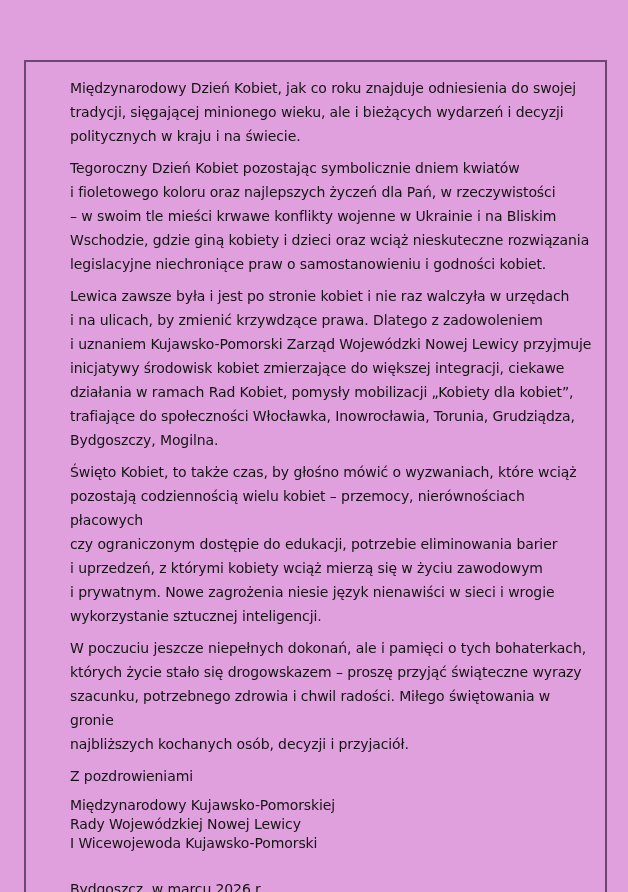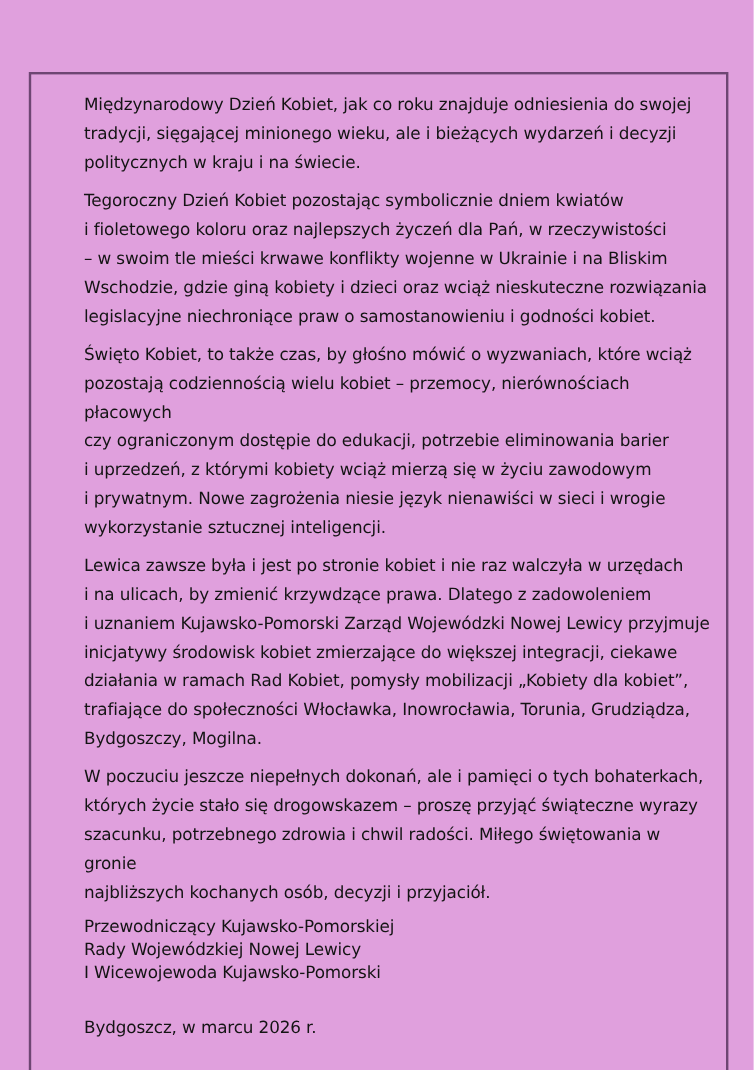--- a/index.html
+++ b/index.html
@@ -51,35 +51,36 @@
 <div class="page">
   <div class="letter-box">
     <p>Międzynarodowy Dzień Kobiet, jak co roku znajduje odniesienia do swojej
 tradycji, sięgającej minionego wieku, ale i bieżących wydarzeń i decyzji
 politycznych w kraju i na świecie.</p>
     <p>Tegoroczny Dzień Kobiet pozostając symbolicznie dniem kwiatów
 i fioletowego koloru oraz najlepszych życzeń dla Pań, w rzeczywistości
 – w swoim tle mieści krwawe konflikty wojenne w Ukrainie i na Bliskim
 Wschodzie, gdzie giną kobiety i dzieci oraz wciąż nieskuteczne rozwiązania
 legislacyjne niechroniące praw o samostanowieniu i godności kobiet.</p>
-    <p>Święto Kobiet, to także czas, by głośno mówić o wyzwaniach, które wciąż
-pozostają codziennością wielu kobiet – przemocy, nierównościach płacowych
-czy ograniczonym dostępie do edukacji, potrzebie eliminowania barier
-i uprzedzeń, z którymi kobiety wciąż mierzą się w życiu zawodowym
-i prywatnym. Nowe zagrożenia niesie język nienawiści w sieci i wrogie
-wykorzystanie sztucznej inteligencji.</p>
     <p>Lewica zawsze była i jest po stronie kobiet i nie raz walczyła w urzędach
 i na ulicach, by zmienić krzywdzące prawa. Dlatego z zadowoleniem
 i uznaniem Kujawsko-Pomorski Zarząd Wojewódzki Nowej Lewicy przyjmuje
 inicjatywy środowisk kobiet zmierzające do większej integracji, ciekawe
 działania w ramach Rad Kobiet, pomysły mobilizacji „Kobiety dla kobiet”,
 trafiające do społeczności Włocławka, Inowrocławia, Torunia, Grudziądza,
 Bydgoszczy, Mogilna.</p>
+    <p>Święto Kobiet, to także czas, by głośno mówić o wyzwaniach, które wciąż
+pozostają codziennością wielu kobiet – przemocy, nierównościach płacowych
+czy ograniczonym dostępie do edukacji, potrzebie eliminowania barier
+i uprzedzeń, z którymi kobiety wciąż mierzą się w życiu zawodowym
+i prywatnym. Nowe zagrożenia niesie język nienawiści w sieci i wrogie
+wykorzystanie sztucznej inteligencji.</p>
     <p>W poczuciu jeszcze niepełnych dokonań, ale i pamięci o tych bohaterkach,
 których życie stało się drogowskazem – proszę przyjąć świąteczne wyrazy
 szacunku, potrzebnego zdrowia i chwil radości. Miłego świętowania w gronie
 najbliższych kochanych osób, decyzji i przyjaciół.</p>
-    <p class="signature-titles">Przewodniczący Kujawsko-Pomorskiej
+    <p class="signoff">Z pozdrowieniami</p>
+    <p class="signature-titles">Międzynarodowy Kujawsko-Pomorskiej
 Rady Wojewódzkiej Nowej Lewicy
 I Wicewojewoda Kujawsko-Pomorski</p>
     <p class="dateline">Bydgoszcz, w marcu 2026 r.</p>
   </div>
 </div>
 
 </body></html>

